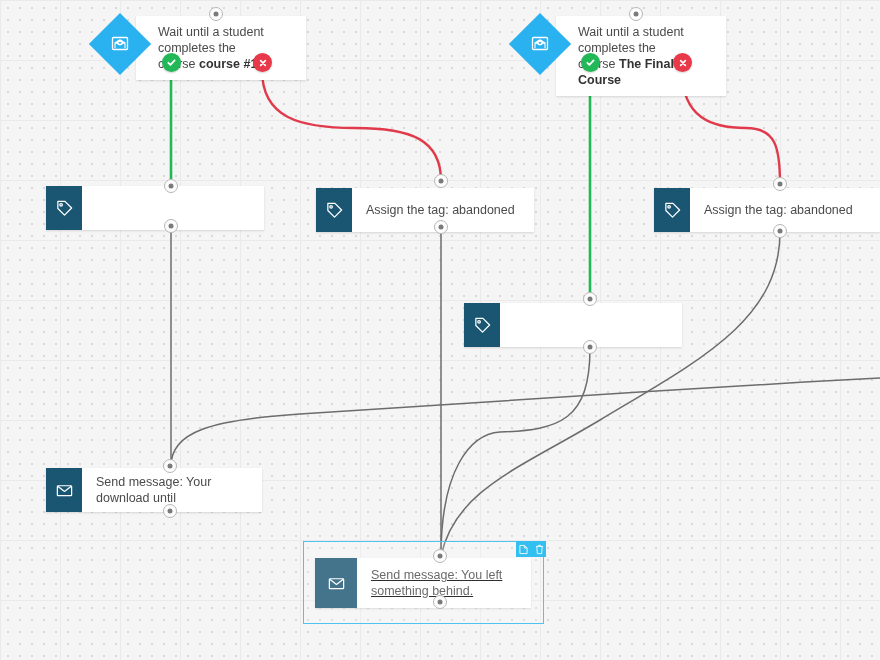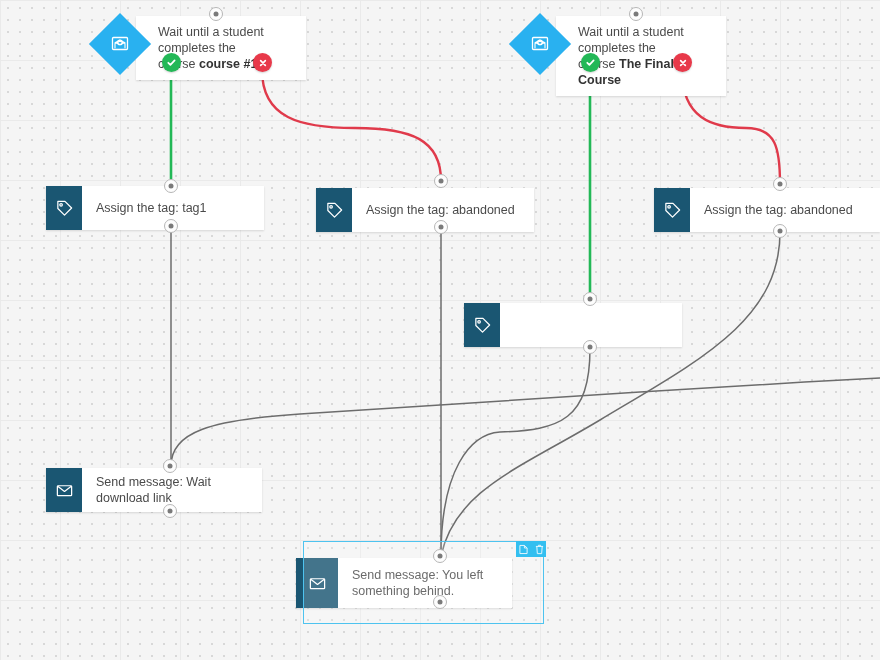--- a/index.html
+++ b/index.html
@@ -206,21 +206,20 @@
       </svg>
   </div>
 
   <div class="card" style="left:46px; top:186px; width:218px;">
     <div class="ibox">
       <svg width="19" height="19" viewBox="0 0 20 20" fill="none" stroke="#fff" stroke-width="1.3" stroke-linejoin="round">
         <path d="M10.5 2.5 L17.5 9.5 L10 17 L3 10 L3 2.5 Z"></path>
         <circle cx="6.4" cy="6.1" r="1.35"></circle>
       </svg>
     </div>
-    <div class="label">Assign the tag: tag1</div>
   </div>
   <div class="dot" style="left:164px; top:179px;"></div>
   <div class="dot" style="left:164px; top:219px;"></div>
 
   <div class="card" style="left:316px; top:188px; width:218px;">
     <div class="ibox">
       <svg width="19" height="19" viewBox="0 0 20 20" fill="none" stroke="#fff" stroke-width="1.3" stroke-linejoin="round">
         <path d="M10.5 2.5 L17.5 9.5 L10 17 L3 10 L3 2.5 Z"></path>
         <circle cx="6.4" cy="6.1" r="1.35"></circle>
       </svg>
@@ -253,42 +252,42 @@
   <div class="dot" style="left:583px; top:292px;"></div>
   <div class="dot" style="left:583px; top:340px;"></div>
 
   <div class="card" style="left:46px; top:468px; width:216px;">
     <div class="ibox">
       <svg width="19" height="19" viewBox="0 0 20 20" fill="none" stroke="#fff" stroke-width="1.3" stroke-linejoin="round">
         <rect x="2.5" y="5" width="15" height="10.5" rx="0.8"></rect>
         <path d="M2.9 5.6 L10 11 L17.1 5.6"></path>
       </svg>
     </div>
-    <div class="label">Send message: Wait download link</div>
+    <div class="label">Send message: Your download until</div>
   </div>
   <div class="dot" style="left:163px; top:459px;"></div>
   <div class="dot" style="left:163px; top:504px;"></div>
 
   <div class="selbox" style="left:303px; top:541px; width:241px; height:83px;"></div>
   <div class="seltools" style="left:516px; top:541px;">
     <div class="tbtn">
       <svg width="9" height="11" viewBox="0 0 10 12" fill="none" stroke="#e4f6fd" stroke-width="1.1" stroke-linejoin="round">
         <path d="M1 1.5 L6 1.5 L9 4.3 L9 10.5 L1 10.5 Z"></path>
         <path d="M6 1.5 L6 4.3 L9 4.3"></path>
       </svg>
     </div>
     <div class="tbtn">
       <svg width="9" height="11" viewBox="0 0 10 12" fill="none" stroke="#e4f6fd" stroke-width="1.1" stroke-linejoin="round">
         <path d="M1 2.6 L9 2.6"></path>
         <path d="M2 2.6 L2.6 10.6 L7.4 10.6 L8 2.6"></path>
         <path d="M3.8 2.6 L3.8 1.3 L6.2 1.3 L6.2 2.6"></path>
       </svg>
     </div>
   </div>
-  <div class="card tall" style="left:296px; top:558px; width:216px;">
+  <div class="card tall" style="left:315px; top:558px; width:216px;text-decoration:underline;">
     <div class="ibox">
       <svg width="19" height="19" viewBox="0 0 20 20" fill="none" stroke="#fff" stroke-width="1.3" stroke-linejoin="round">
         <rect x="2.5" y="5" width="15" height="10.5" rx="0.8"></rect>
         <path d="M2.9 5.6 L10 11 L17.1 5.6"></path>
       </svg>
     </div>
     <div class="label">Send message: You left something behind.</div>
   </div>
   <div class="dot" style="left:433px; top:549px;"></div>
   <div class="dot" style="left:433px; top:595px;"></div>

